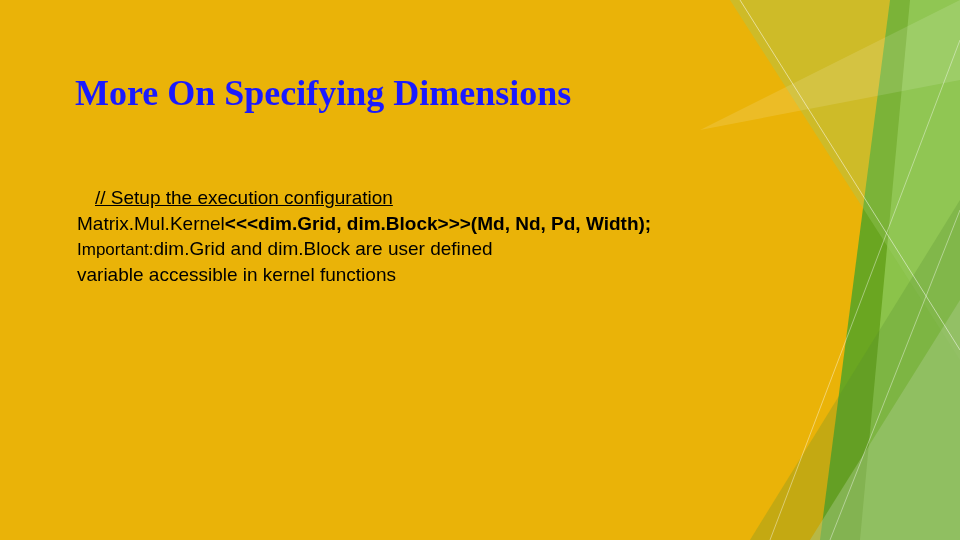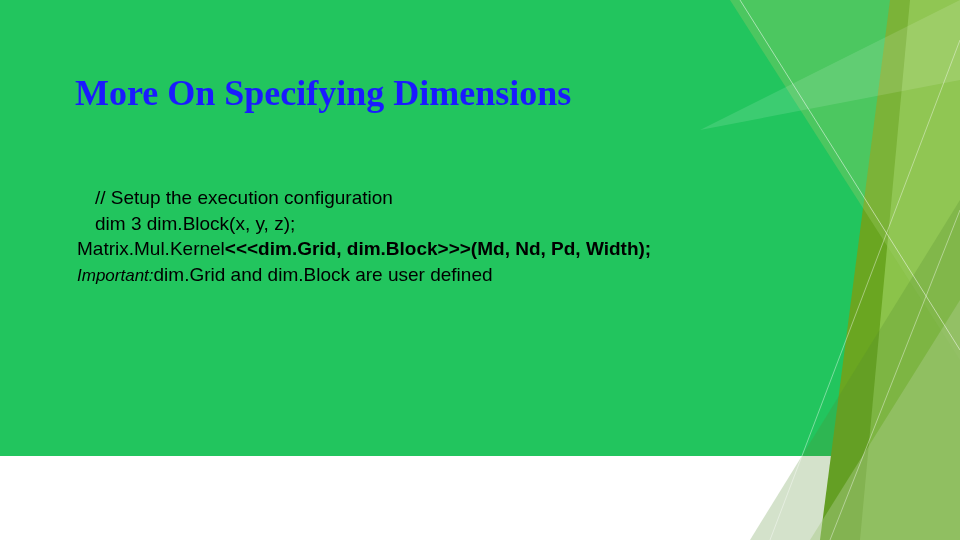--- a/index.html
+++ b/index.html
@@ -7,22 +7,22 @@
     padding: 0;
     width: 960px;
     height: 540px;
     overflow: hidden;
     background: #ffffff;
     font-family: Arial, Helvetica, sans-serif;
   }
   .slide {
     position: relative;
     width: 960px;
-    height: 456px;
-    background: #22c55e;
+    height: 540px;
+    background: #eab308;
   }
   .title {
     position: absolute;
     top: 50px;
     left: 75px;
     font-family: "Comic Sans MS", "Comic Sans", cursive;
     font-weight: bold;
     font-size: 36px;
     color: #1a1aff;
     line-height: 1.1;
@@ -31,50 +31,51 @@
     position: absolute;
     top: 185px;
     left: 77px;
     width: 720px;
     font-size: 19px;
     color: #000;
     line-height: 1.35;
   }
   .body .indent {
     padding-left: 18px;
+    text-decoration: underline;
   }
   .bold { font-weight: bold; }
-  .small { font-size: 17px; font-style: italic; }
+  .small { font-size: 17px; }
 
   
   .deco {
     position: absolute;
     top: 0;
     right: 0;
     width: 260px;
     height: 540px;
     pointer-events: none;
   }
 </style>
 </head>
 <body>
 
 <div class="slide">
 
   <h1 class="title">More On Specifying Dimensions</h1>
 
   <div class="body">
     <div class="indent">// Setup the execution configuration</div>
-    <div class="indent">dim 3 dim.Block(x, y, z);</div>
     <div>
       <span>Matrix.Mul.Kernel</span><span class="bold">&lt;&lt;&lt;dim.Grid, dim.Block&gt;&gt;&gt;(Md, Nd, Pd, Width);</span>
     </div>
     <div>
       <span class="small">Important:</span><span>dim.Grid and dim.Block are user defined</span>
     </div>
+    <div>variable accessible in kernel functions</div>
   </div>
 
   <svg class="deco" viewBox="0 0 260 540" preserveAspectRatio="none">
 
     <polygon points="190,0 260,0 260,540 120,540" fill="#6aa621"></polygon>
 
     <polygon points="210,0 260,0 260,540 160,540" fill="#8bc34a"></polygon>
 
     <polygon points="30,0 260,0 260,360" fill="#9ccc65" fill-opacity="0.35"></polygon>
     <polygon points="110,540 260,300 260,540" fill="#c5e1a5" fill-opacity="0.45"></polygon>

